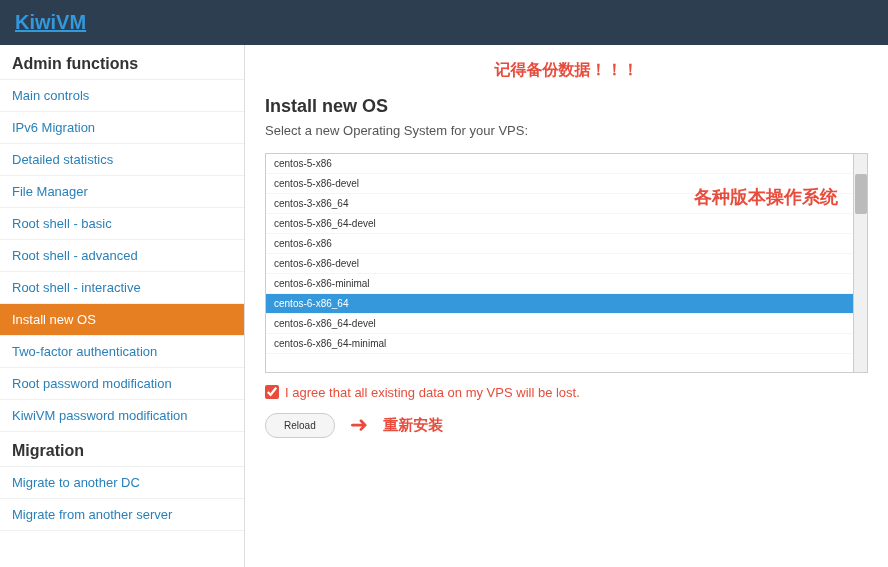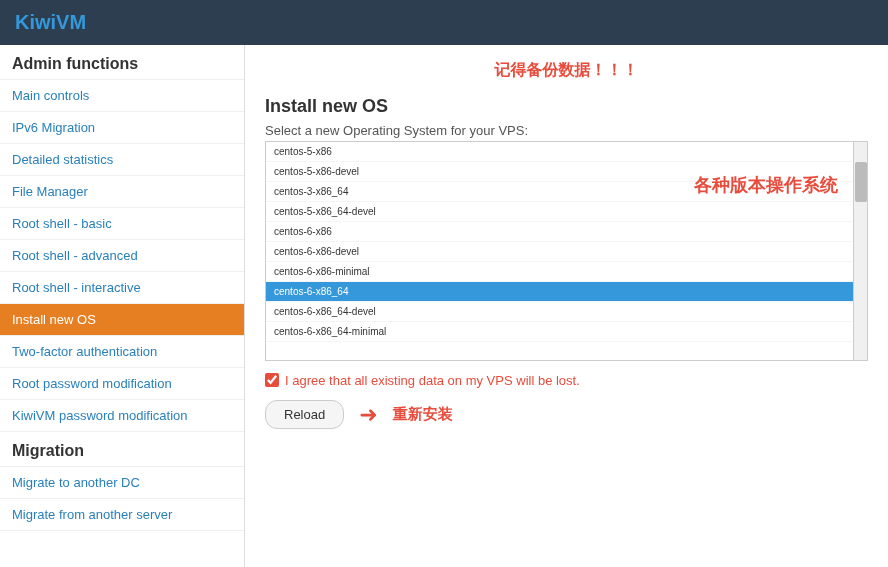--- a/index.html
+++ b/index.html
@@ -20,20 +20,21 @@
       height: 45px;
       display: flex;
       align-items: center;
       padding: 0 15px;
       flex-shrink: 0;
     }
     .header-logo {
       color: #3498db;
       font-size: 20px;
       font-weight: bold;
+      text-decoration: underline;
     }
 
     
     .main-layout {
       display: flex;
       flex: 1;
       overflow: hidden;
     }
 
     
@@ -98,21 +99,21 @@
 
     .content-title {
       font-size: 18px;
       font-weight: bold;
       color: #333;
       margin-bottom: 6px;
     }
 
     .content-subtitle {
       color: #555;
-      margin-bottom: 3px;
+      margin-bottom: 15px;
       font-size: 13px;
     }
 
     .os-select-container {
       position: relative;
       border: 1px solid #ccc;
       background: #fff;
       height: 220px;
       overflow: hidden;
       display: flex;
@@ -185,21 +186,21 @@
       display: flex;
       align-items: center;
       gap: 15px;
     }
     .reload-btn {
       padding: 6px 18px;
       background: #f5f5f5;
       border: 1px solid #ccc;
       border-radius: 12px;
       cursor: pointer;
-      font-size: 13px;
+      font-size: 10px;
       color: #333;
     }
 
     .reload-annotation {
       color: #e74c3c;
       font-size: 15px;
       font-weight: bold;
       font-family: 'SimSun', serif;
     }
 

